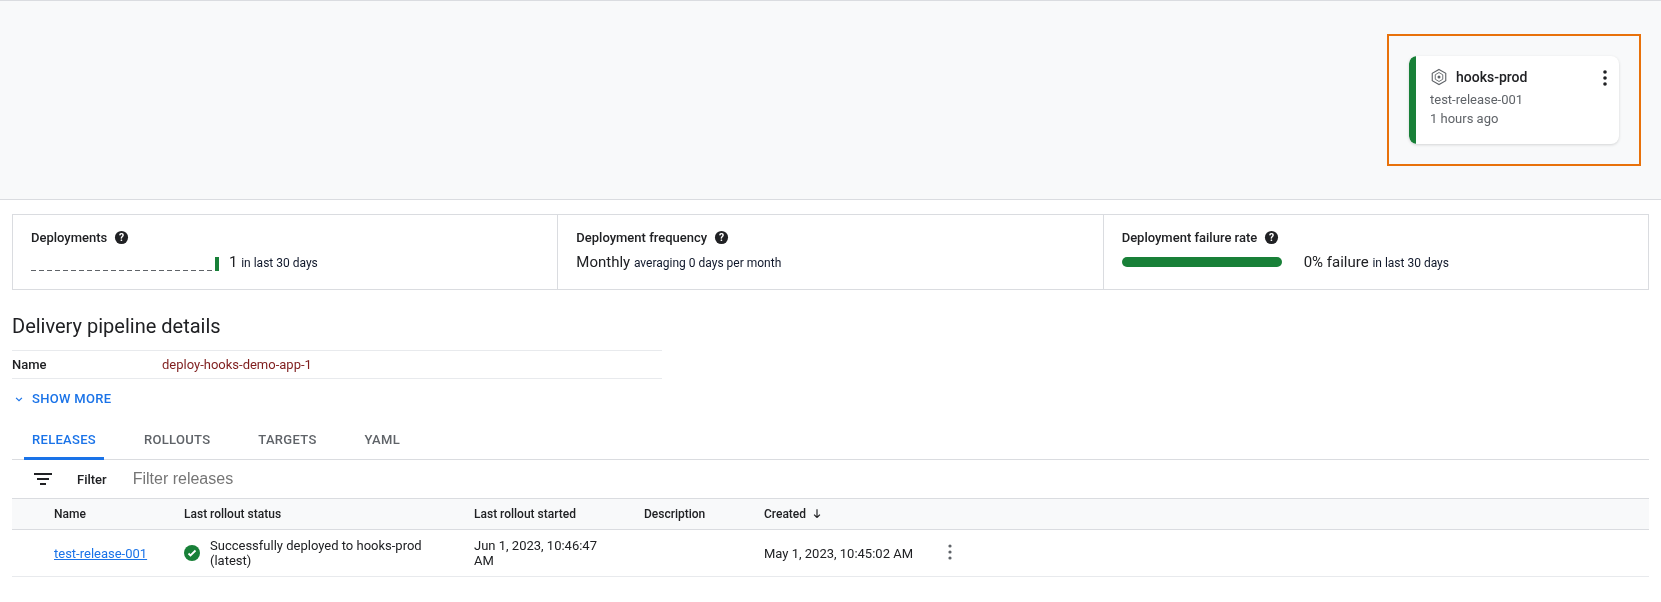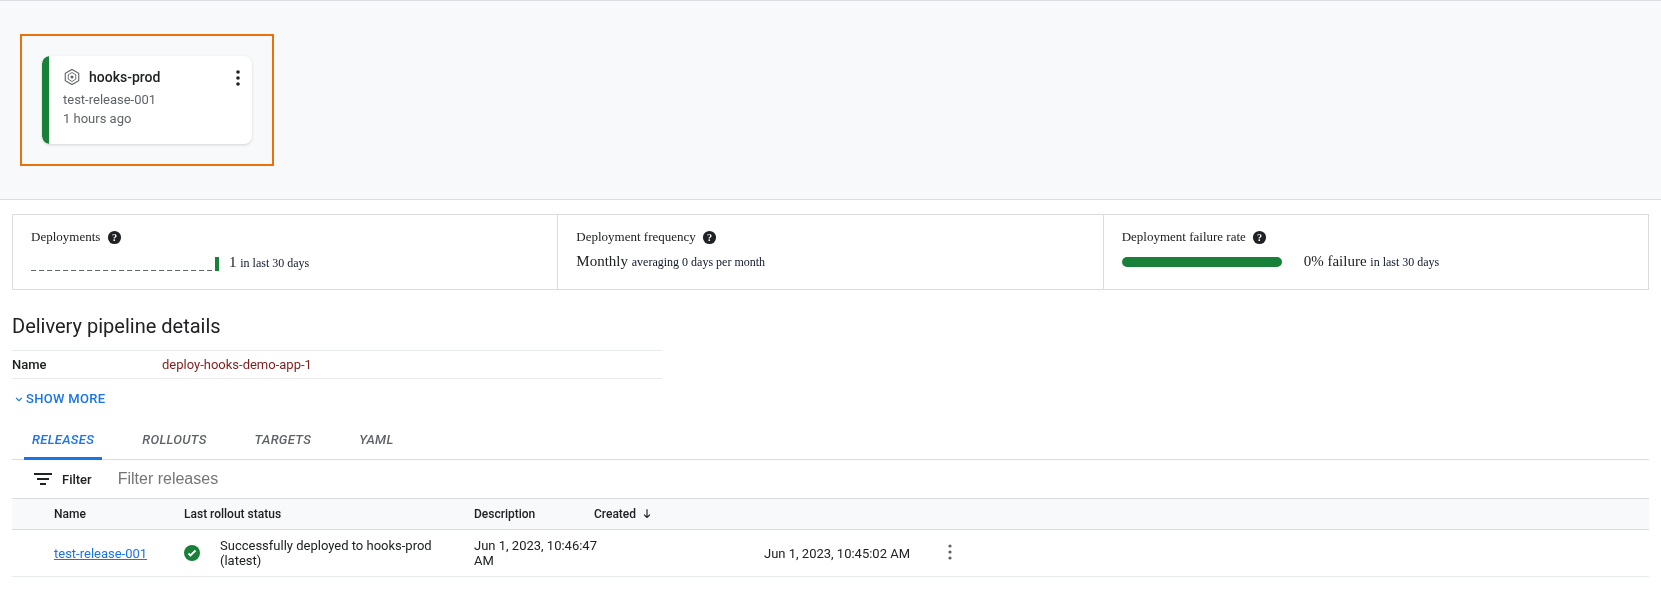--- a/index.html
+++ b/index.html
@@ -8,21 +8,21 @@
       font-size: 14px;
       color: #202124;
       background: #fff;
     }
     .pipeline-viz {
       background: #f8f9fa;
       border-top: 1px solid #dadce0;
       border-bottom: 1px solid #dadce0;
       padding: 20px;
       display: flex;
-      justify-content: flex-start;
+      justify-content: flex-end;
       align-items: center;
       height: 200px;
     }
     .highlight-box {
       border: 2px solid #e8710a;
       padding: 20px;
       background: #f8f9fa;
     }
     .target-card {
       background: #fff;
@@ -74,21 +74,20 @@
     }
     .metrics-row {
       display: flex;
       border: 1px solid #dadce0;
       margin: 14px 12px 0 12px;
     }
     .metric-cell {
       flex: 1;
       padding: 14px 18px 18px 18px;
       border-right: 1px solid #dadce0;
-      font-family: Liberation Serif, serif;
     }
     .metric-cell:last-child { border-right: none; }
     .metric-label {
       font-size: 13px;
       color: #202124;
       display: flex;
       align-items: center;
       gap: 6px;
       margin-bottom: 8px;
       font-weight: 500;
@@ -155,20 +154,21 @@
       width: 150px;
       color: #202124;
       font-weight: 500;
     }
     .details-val {
       color: #7f1d1d;
     }
     .show-more {
       display: flex;
       align-items: center;
+      gap: 6px;
       color: #1a73e8;
       font-size: 13px;
       font-weight: 500;
       margin: 12px 0 0 12px;
       cursor: pointer;
       text-transform: uppercase;
       letter-spacing: 0.3px;
     }
     .tabs {
       display: flex;
@@ -180,36 +180,36 @@
     .tab {
       padding: 10px 8px;
       font-size: 13px;
       font-weight: 500;
       color: #5f6368;
       cursor: pointer;
       text-transform: uppercase;
       letter-spacing: 0.3px;
       border-bottom: 3px solid transparent;
       margin-bottom: -1px;
-      font-style: italic;
     }
     .tab.active {
       color: #1a73e8;
       border-bottom-color: #1a73e8;
     }
     .filter-bar {
       display: flex;
       align-items: center;
       gap: 10px;
       padding: 10px 22px;
       margin: 0 12px;
     }
     .filter-label {
       font-weight: 500;
       font-size: 13px;
+      margin-left: 15px;
     }
     .filter-input {
       border: none;
       font-size: 16px;
       color: #5f6368;
       outline: none;
       flex: 1;
       padding-left: 16px;
     }
     .table {
@@ -405,20 +405,21 @@
     </svg>
   <span class="filter-label">Filter</span>
   <input class="filter-input" placeholder="Filter releases" style="">
 </div>
 
 <div class="table">
   <div class="thead">
     <div class="th col-sel"></div>
     <div class="th col-name">Name</div>
     <div class="th col-status">Last rollout status</div>
+    <div class="th col-started">Last rollout started</div>
     <div class="th col-desc">Description</div>
     <div class="th col-created">
       <span>Created</span>
       <svg class="sort-icon" viewBox="0 0 24 24">
           <path d="M12 4v14m0 0l-5-5m5 5l5-5" fill="none" stroke="#202124" stroke-width="2"></path>
         </svg>
     </div>
     <div class="th col-actions"></div>
   </div>
   <div class="trow">
@@ -426,25 +427,25 @@
     <div class="td col-name">
       <span class="link">test-release-001</span>
     </div>
     <div class="td col-status">
       <span class="success-icon">
         <svg viewBox="0 0 16 16" width="16" height="16">
             <circle cx="8" cy="8" r="8" fill="#188038"></circle>
             <path d="M4.5 8.5l2 2 5-5" fill="none" stroke="#fff" stroke-width="1.8"></path>
           </svg>
       </span>
-      <span style="margin-left:16px">Successfully deployed to hooks-prod (latest)</span>
+      <span style="margin-left:6px">Successfully deployed to hooks-prod (latest)</span>
     </div>
     <div class="td col-started">Jun 1, 2023, 10:46:47 AM</div>
     <div class="td col-desc"></div>
-    <div class="td col-created">Jun 1, 2023, 10:45:02 AM</div>
+    <div class="td col-created">May 1, 2023, 10:45:02 AM</div>
     <div class="td col-actions">
       <span class="kebab">
         <svg width="4" height="16" viewBox="0 0 4 16">
             <circle cx="2" cy="2" r="1.6" fill="#5f6368"></circle>
             <circle cx="2" cy="8" r="1.6" fill="#5f6368"></circle>
             <circle cx="2" cy="14" r="1.6" fill="#5f6368"></circle>
           </svg>
       </span>
     </div>
   </div>

